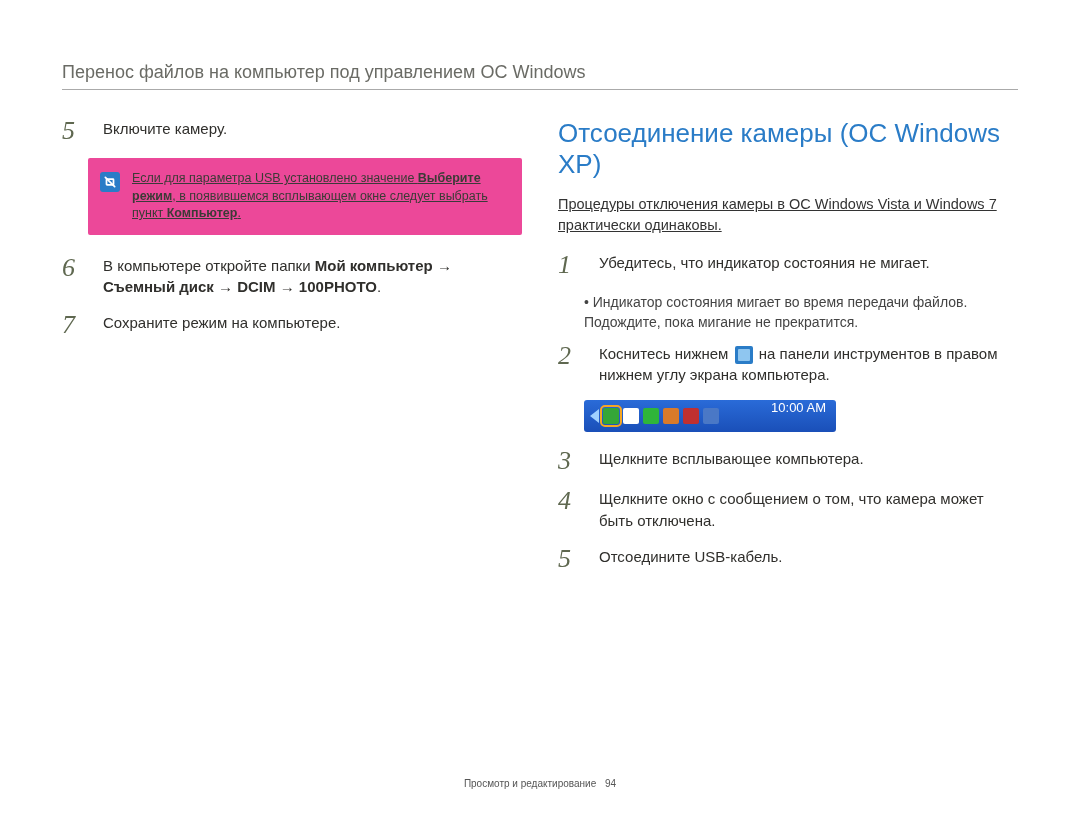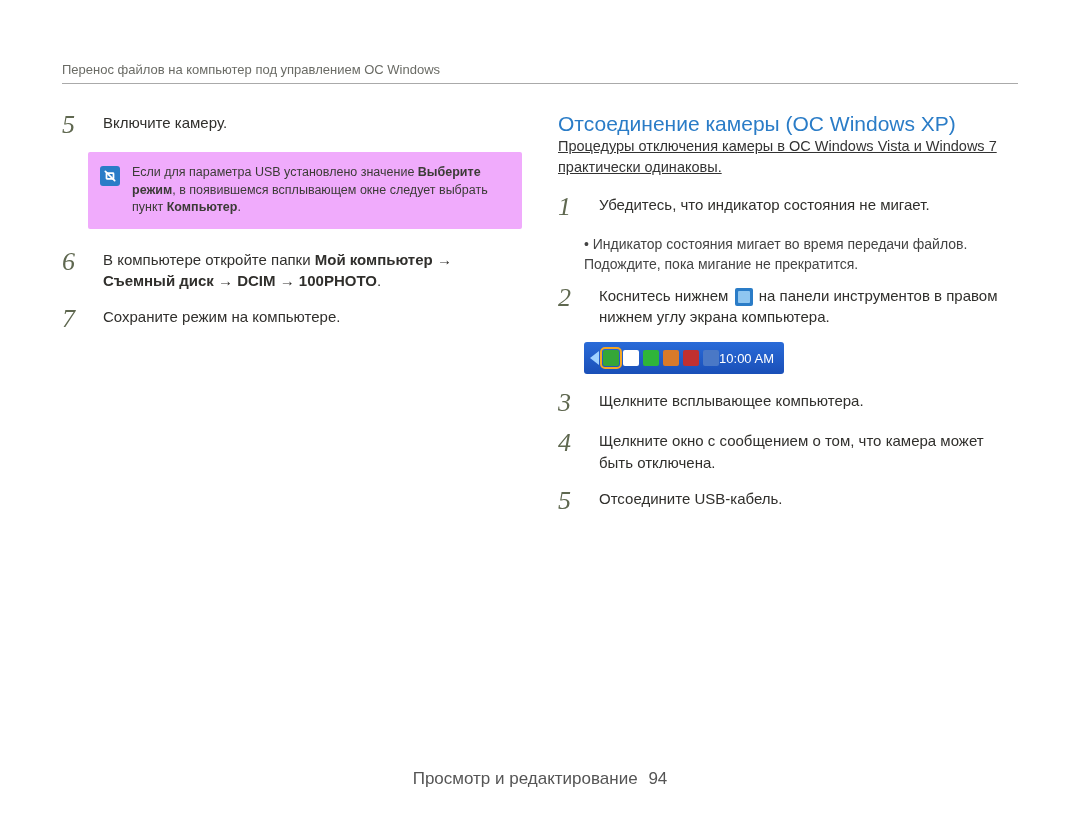--- a/index.html
+++ b/index.html
@@ -1,43 +1,43 @@
 <!DOCTYPE html>
 <html><head>
 <meta charset="utf-8">
 <style>
   * { box-sizing: border-box; margin: 0; padding: 0; }
   html, body { width: 1080px; height: 815px; background: #fff; font-family: Arial, Helvetica, sans-serif; color: #3a3a3a; }
   .page { width: 1080px; height: 815px; padding: 62px 62px 0 62px; position: relative; }
-  .header-title { font-size: 13px; color: #6a6b65; margin-bottom: 6px; }
+  .header-title { font-size: 18px; color: #6a6b65; margin-bottom: 6px; }
   .hr { border: none; border-top: 1px solid #aaa; margin-bottom: 28px; }
   .columns { display: flex; gap: 36px; }
   .col { flex: 1 1 0; }
   .step { display: flex; margin-bottom: 14px; }
   .step-num { width: 26px; font-family: Georgia, 'Times New Roman', serif; font-style: italic; font-size: 26px; color: #5f6850; line-height: 1; padding-top: 0px; }
   .step-body { flex: 1; font-size: 15px; line-height: 1.45; color: #302f2c; margin-left: 15px; }
   .step-body .bold { font-weight: bold; }
   .sub-bullet { margin: 4px 0 10px 26px; font-size: 14px; color: #444; line-height: 1.45; }
   .sub-bullet::before { content: "•  "; }
-  .notebox { background: #f0abfc; border-radius: 2px; padding: 12px 14px 12px 12px; display: flex; gap: 12px; margin: 4px 0 20px 26px; }
+  .notebox { background: #ec4899; border-radius: 2px; padding: 12px 14px 12px 12px; display: flex; gap: 12px; margin: 4px 0 20px 26px; text-decoration: underline; }
   .notebox.full { margin-left: 0; }
   .note-icon { width: 20px; height: 20px; background: #2a7cc7; border-radius: 3px; display: flex; align-items: center; justify-content: center; flex: 0 0 20px; margin-top: 2px; }
   .note-icon svg { width: 14px; height: 14px; }
   .note-text { font-size: 12.5px; color: #3b3b36; line-height: 1.4; }
   .note-text .b { font-weight: bold; }
-  .section-h { font-size: 21px; color: #2a7cc7; margin-bottom: 0; font-weight: normal; }
+  .section-h { font-size: 26px; color: #2a7cc7; margin-bottom: 14px; font-weight: normal; }
   .intro-text { font-size: 14.5px; color: #333; line-height: 1.45; margin-bottom: 16px; text-decoration: underline; }
   .inline-icon { display: inline-block; width: 18px; height: 18px; vertical-align: middle; background: #2a7cc7; border-radius: 2px; position: relative; margin: 0 2px; }
   .inline-icon::after { content: ""; position: absolute; inset: 3px; background: #8fc6f0; border-radius: 1px; }
-  .taskbar { margin: 10px 0 16px 26px; width: 200px; height: 32px; background: linear-gradient(#2a6bd8, #1a4fb8); border-radius: 3px; display: flex; align-items: center; position: relative; overflow: hidden; }
+  .taskbar { margin: 10px 0 16px 26px; width: 252px; height: 32px; background: linear-gradient(#2a6bd8, #1a4fb8); border-radius: 3px; display: flex; position: relative; overflow: hidden; }
   .tb-tray { display: flex; align-items: center; gap: 4px; padding-left: 6px; }
   .tb-ic { width: 16px; height: 16px; border-radius: 2px; }
   .tb-ic.hl { outline: 2px solid #f5a623; outline-offset: 1px; }
   .tb-time { margin-left: auto; padding-right: 10px; color: #fff; font-size: 13px; font-family: Tahoma, Arial, sans-serif; }
-  .footer { position: absolute; bottom: 26px; left: 0; right: 0; text-align: center; font-size: 17px; color: #555; }
+  .footer { position: absolute; bottom: 26px; left: 0; right: 0; text-align: center; font-size: 10px; color: #555; }
   .footer .pn { margin-left: 6px; }
 </style>
 </head>
 <body>
 
 <div class="page">
 
   <div class="header-title">Перенос файлов на компьютер под управлением ОС Windows</div>
   <hr class="hr">
 

